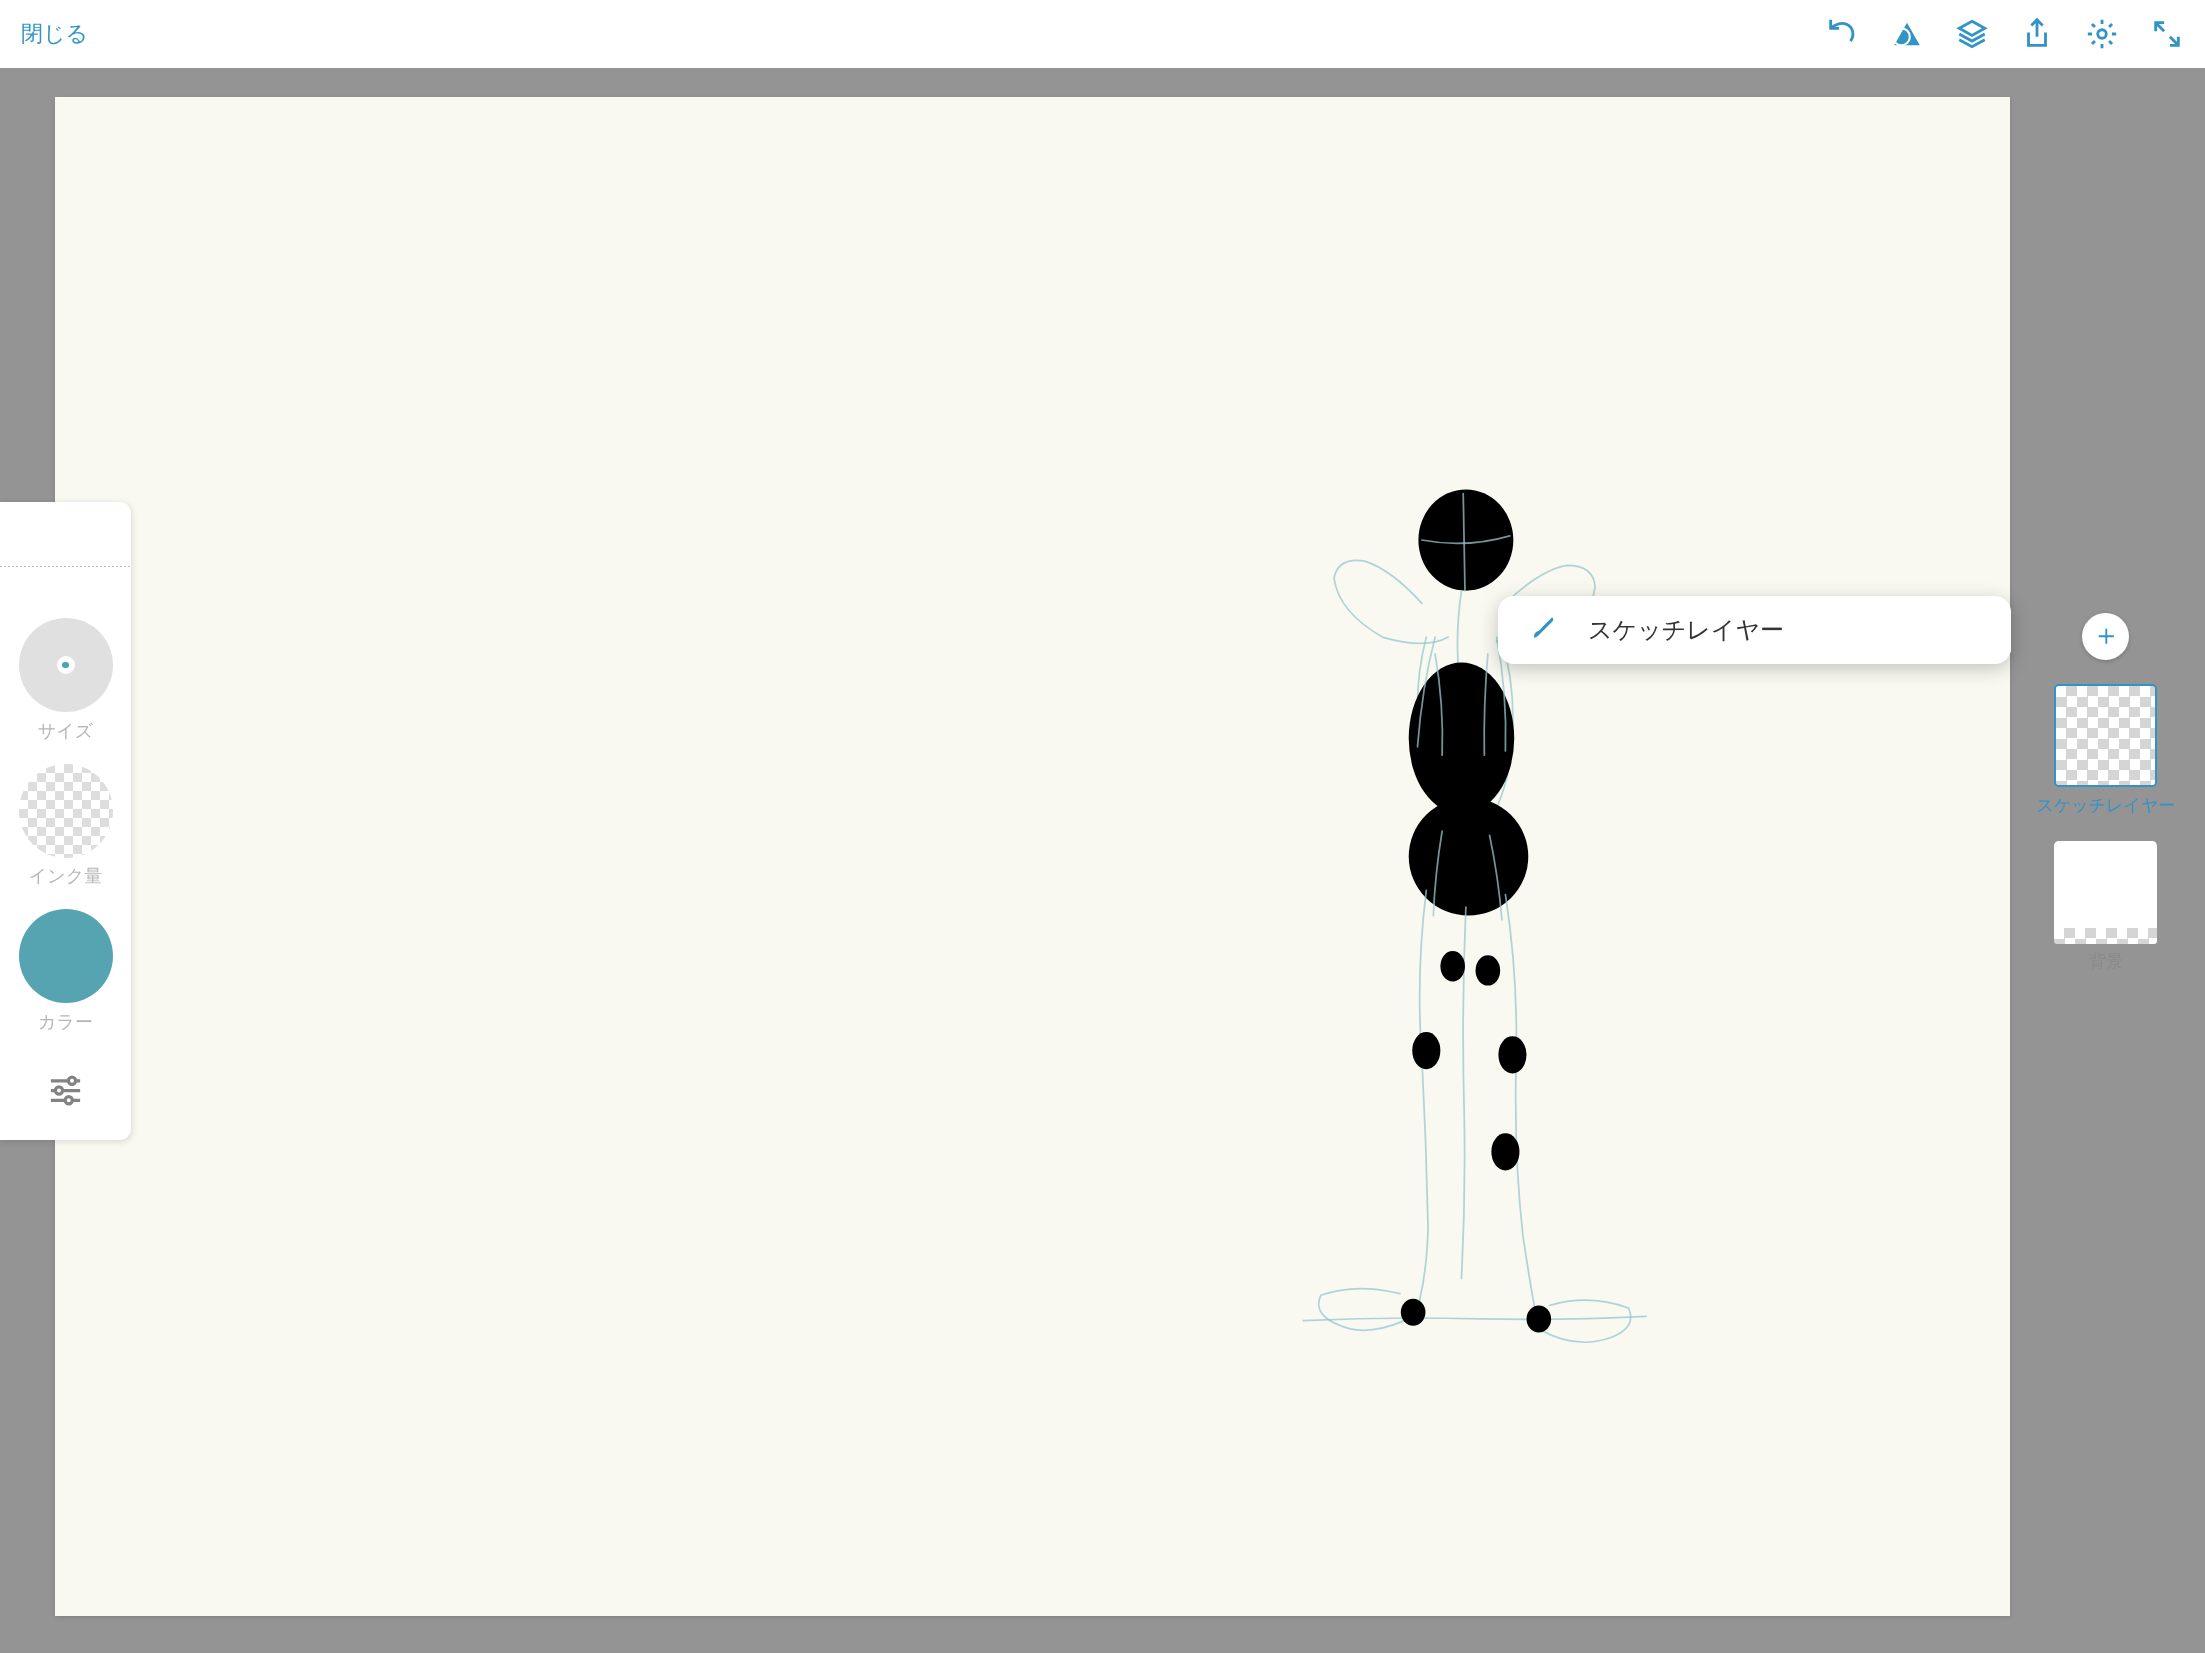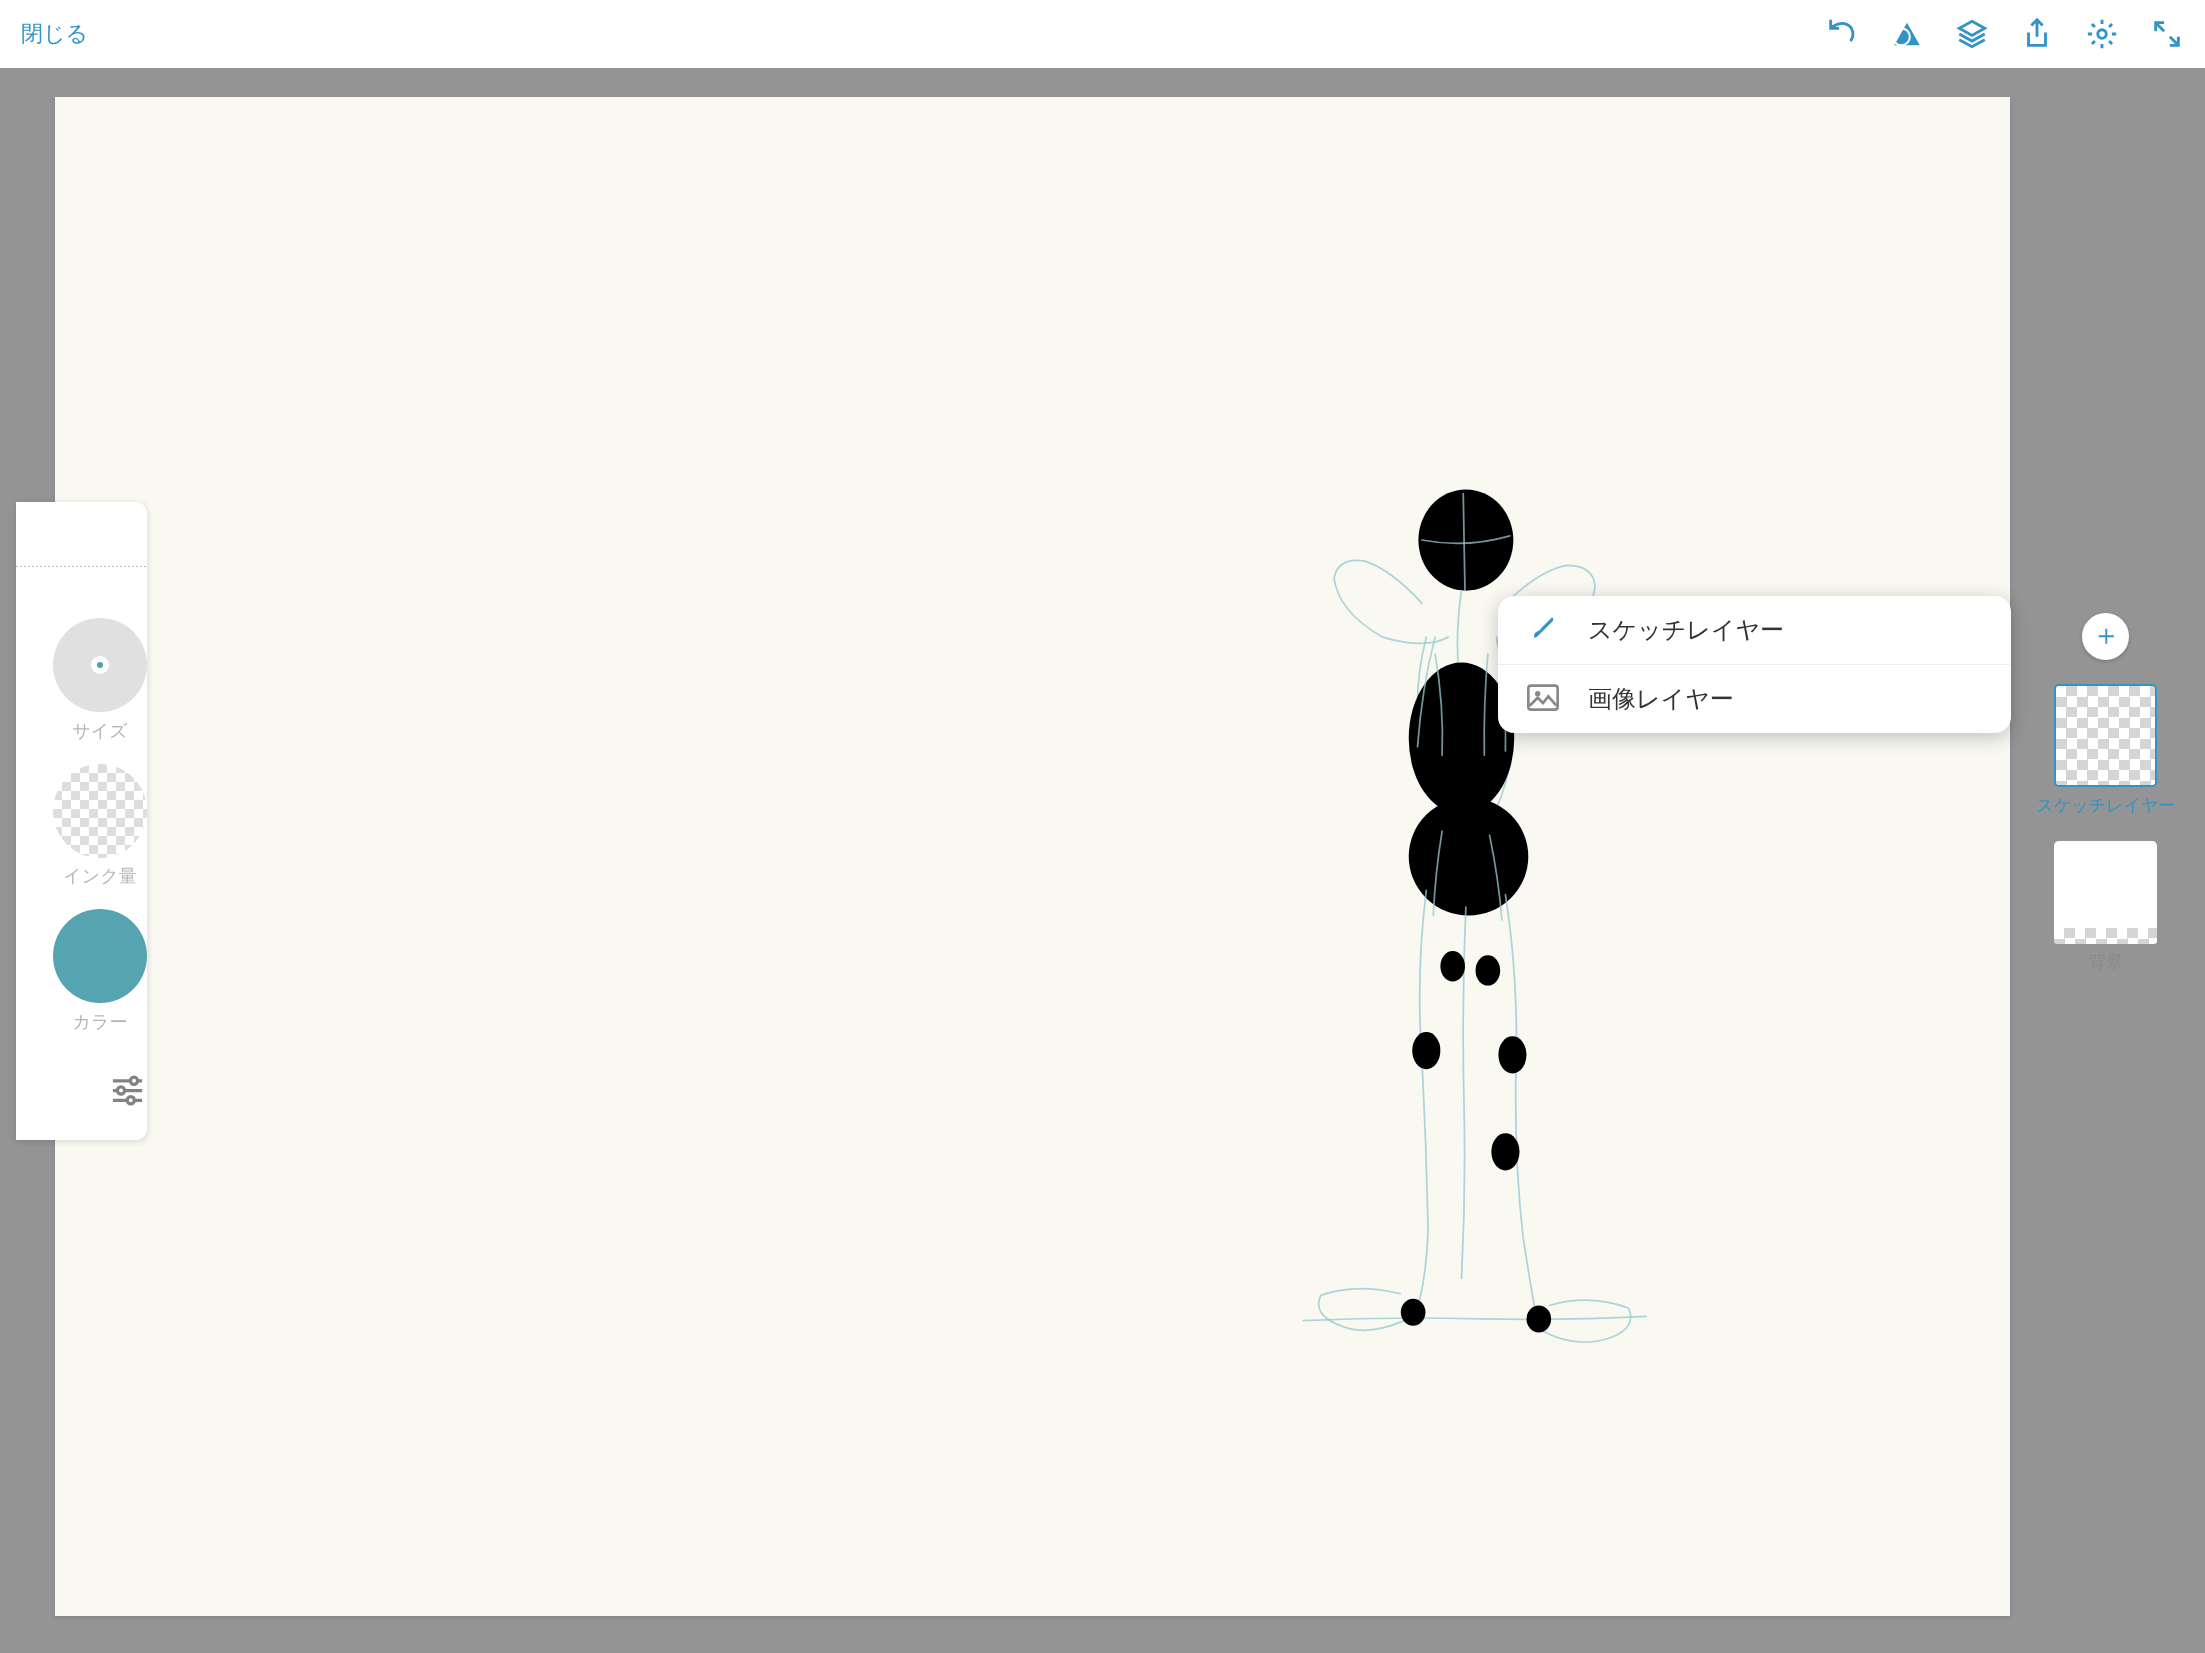--- a/index.html
+++ b/index.html
@@ -26,25 +26,25 @@
 }
 .canvas {
   position: absolute;
   left: 55px; right: 195px; top: 29px; bottom: 37px;
   background: #f9f9f2;
   box-shadow: 0 1.6px 4.8px rgba(0,0,0,.12);
 }
 
 
 .left-panel {
-  position: absolute; left: 16px; top: 502px; width: 131px; height: 638px;
+  position: absolute; left: 0; top: 502px; width: 131px; height: 638px;
   background: #fff;
   border-top-right-radius: 11.3px; border-bottom-right-radius: 11.3px;
   box-shadow: 0.8px 1.6px 6.5px rgba(0,0,0,.12);
-  display: flex; flex-direction: column; align-items: flex-end;
+  display: flex; flex-direction: column; align-items: center;
   padding-top: 32px;
 }
 .brush-preview {
   width: 131px; height: 68px; position: relative; margin-bottom: 16px;
 }
 .brush-preview::before {
   content: ''; position: absolute; left: 0; right: 0; top: 32px; height: 0.8px;
   background: repeating-linear-gradient(to right, #bbb 0 1.6px, transparent 1.6px 4px);
 }
 .tool-item { display: flex; flex-direction: column; align-items: center; margin-bottom: 21px; }
@@ -239,24 +239,14 @@
 
 <div class="layer-popover">
   <div class="popover-item">
     <span class="popover-icon">
       <svg viewBox="0 0 24 24">
           <path d="M4 20 Q4 15 8 14 Q10 13 11 11 L20 2 Q22 4 20 6 L11 15 Q9 17 8 18 Q6 20 4 20 Z" fill="#3193c6"></path>
         </svg>
     </span>
     <span class="popover-text">スケッチレイヤー</span>
   </div>
-  <div class="popover-item">
-    <span class="popover-icon">
-      <svg viewBox="0 0 24 20">
-          <rect x="1" y="1" width="22" height="18" rx="2" fill="none" stroke="#888" stroke-width="2"></rect>
-          <circle cx="8" cy="7" r="2" fill="#888"></circle>
-          <path d="M2 16 L8 10 L12 14 L16 9 L22 16" fill="none" stroke="#888" stroke-width="2"></path>
-        </svg>
-    </span>
-    <span class="popover-text">画像レイヤー</span>
-  </div>
 </div>
 
 
 </body></html>

